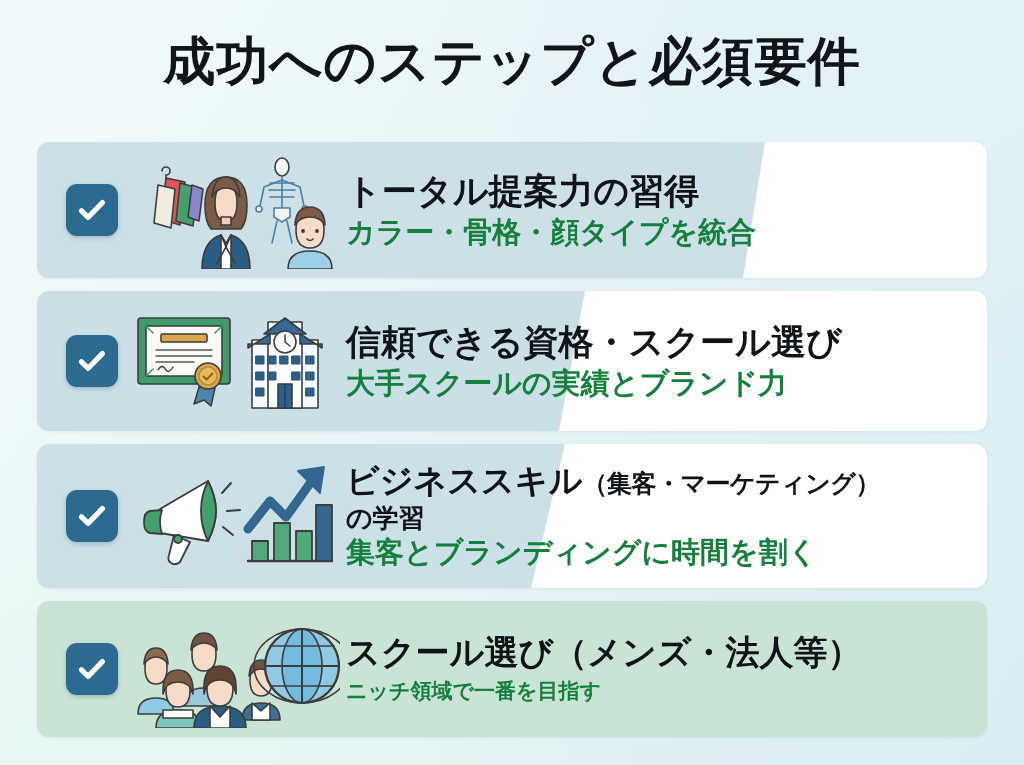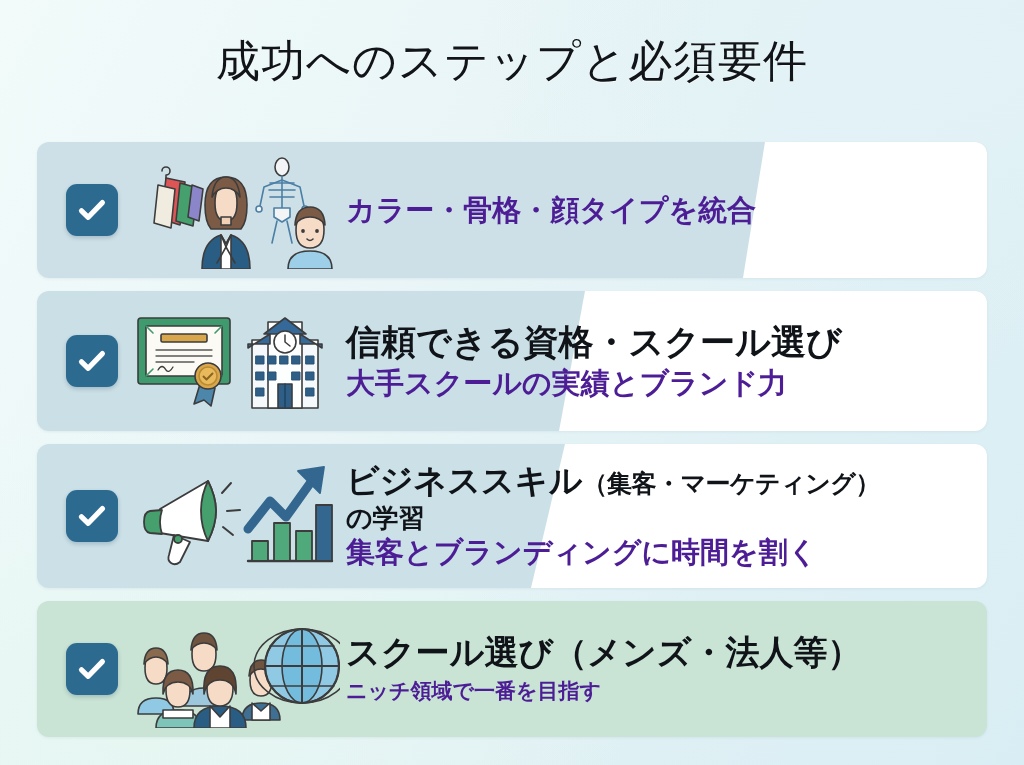--- a/index.html
+++ b/index.html
@@ -30,23 +30,23 @@
   
   #title-block {
     position: absolute;
     left: 0;
     top: 32px;
     width: 1024px;
     text-align: center;
   }
   #page-title {
     margin: 0;
-    font-size: 44px;
+    font-size: 52px;
     line-height: 58px;
-    font-weight: 400;
+    font-weight: 700;
     letter-spacing: 1px;
     color: #111418;
     font-family: "DejaVu Sans", "Liberation Sans", sans-serif;
     text-shadow: 0 1px 0 rgba(255,255,255,0.55);
   }
 
   
   .row-card {
     position: absolute;
     left: 37px;
@@ -134,21 +134,21 @@
     letter-spacing: -0.5px;
   }
   .head .cont {
     display: block;
     font-size: 26px;
     line-height: 30px;
   }
   .sub {
     font-family: "DejaVu Sans", "Liberation Sans", sans-serif;
     font-weight: 700;
-    color: #4c1d95;
+    color: #15803d;
     font-size: 29px;
     line-height: 38px;
     white-space: nowrap;
   }
   .row-card[data-row="2"] .head { font-size: 33px; line-height: 38px; }
   .row-card[data-row="2"] .sub  { font-size: 29px; line-height: 38px; }
   .row-card[data-row="3"] .head { font-size: 34px; line-height: 44px; }
   .row-card[data-row="3"] .sub  { font-size: 21px; line-height: 34px; }
 </style>
 </head>
@@ -209,20 +209,21 @@
             <path d="M166 79 q0-18 14-18 q14 0 14 18 q0 18-14 18 q-14 0-14-18z" fill="#f6dcc6"></path>
             <path d="M165 74 q1-18 15-18 q14 0 15 18 q-5-8-15-8 q-10 0-15 8z" fill="#7b5a46"></path>
             <circle cx="173" cy="80" r="1.9" fill="#3c3c3c" stroke="none"></circle>
             <circle cx="187" cy="80" r="1.9" fill="#3c3c3c" stroke="none"></circle>
             <path d="M177 88 q3 3 6 0" fill="none"></path>
           </g>
         </svg>
       </div>
 
       <div class="texts">
+        <div class="head">トータル提案力の習得</div>
         <div class="sub">カラー・骨格・顔タイプを統合</div>
       </div>
     </div>
   </div>
 
   <div class="row-card" data-row="2">
     <div class="white-panel"></div>
     <div class="row-inner">
 
       <div class="check-box">

